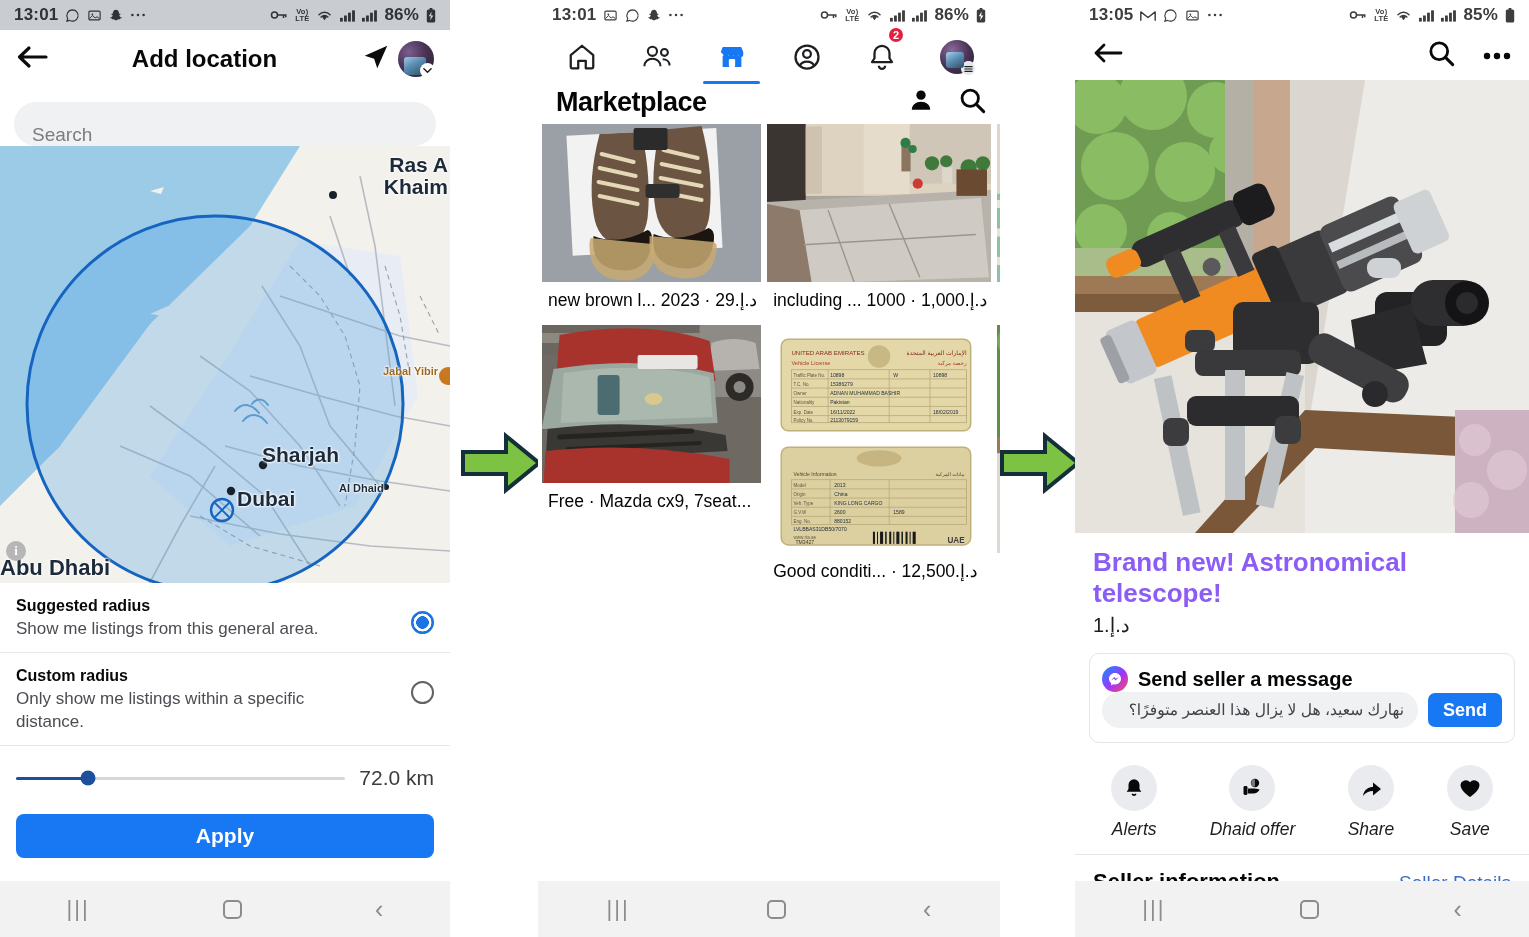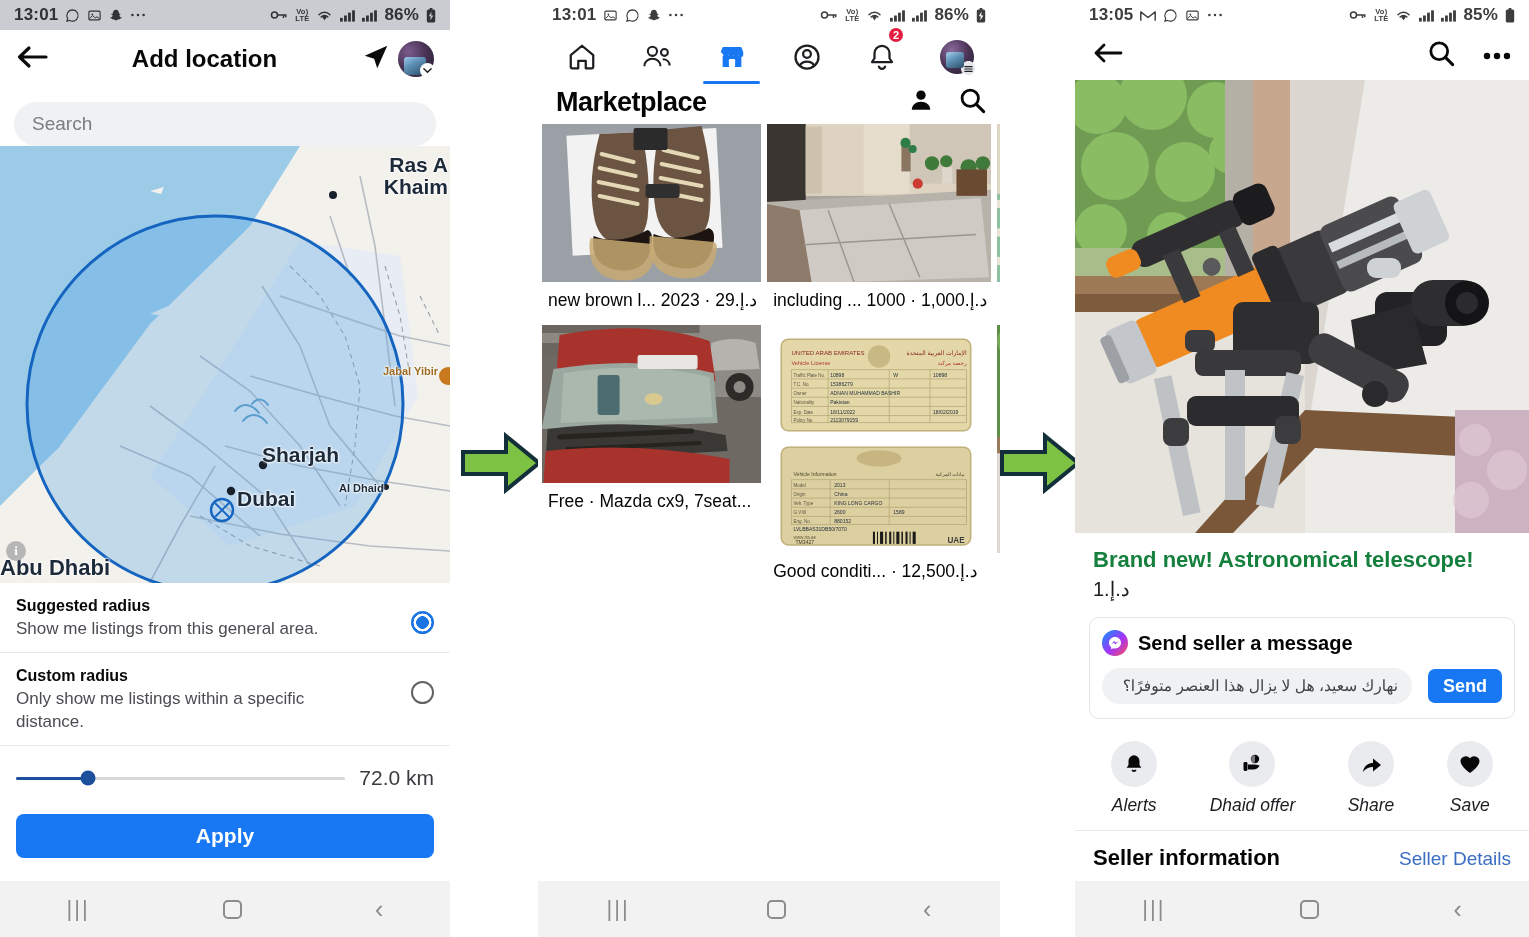--- a/index.html
+++ b/index.html
@@ -48,21 +48,21 @@
     content:""; position:absolute; left:6px; top:16px; width:22px; height:18px;
     background: linear-gradient(150deg,#9ec8e8 0%, #5d8fb5 40%, #2b4e66 100%);
     border-radius: 3px;
   }
   .avatar-chip .chev {
     position:absolute; right:-1px; bottom:-1px; width:15px; height:15px; border-radius:50%;
     background:#fff; display:flex; align-items:center; justify-content:center;
   }
   .searchbar {
     margin: 14px 14px 0 14px; height: 44px; border-radius: 22px; background: #eff1f3;
-    display: flex; align-items: center; padding: 0 18px;
+    display: flex; align-items: flex-end; padding: 0 18px;
   }
   .searchbar input {
     border: 0; outline: 0; background: transparent; width: 100%;
     font-family: inherit; font-size: 19px; color: #2b2b2b;
   }
   .searchbar input::placeholder { color: #7b7d80; }
 
   
   .map { position: relative; width: 450px; height: 437px; background: #bef264; overflow: hidden; }
   .map svg { position:absolute; inset:0; display:block; }
@@ -139,29 +139,29 @@
   .thumb svg { width:100%; height:100%; display:block; }
   .cap { font-size: 17.5px; color:#050505; padding: 8px 4px 10px 6px; white-space:nowrap;
          overflow:hidden; font-weight: 400; }
   .row3 .thumb { height: 228px; }
 
   
   .p3-appbar { height: 50px; display:flex; align-items:center; justify-content:space-between;
                padding: 0 18px; background:#fff; }
   .p3-hero { width: 454px; height: 453px; overflow:hidden; position:relative; background:#cfc9c0; }
   .p3-hero svg { width:100%; height:100%; display:block; }
-  .p3-title { font-size: 22px; font-weight: 800; color:#15803d; padding: 14px 18px 0 18px; }
+  .p3-title { font-size: 26px; font-weight: 800; color:#8b5cf6; padding: 14px 18px 0 18px; }
   .p3-price { font-size: 20px; color:#1c1e21; padding: 4px 18px 0 18px; }
   .msg-card { margin: 16px 14px 0 14px; border: 1px solid #e2e4e8; border-radius: 10px; padding: 12px 12px 14px 12px; }
   .msg-head { display:flex; align-items:center; gap: 10px; }
   .msg-head .t { font-size: 20px; font-weight: 700; color:#050505; }
   .mess-ico { width:26px; height:26px; border-radius:50%;
      background: linear-gradient(135deg,#0695ff 0%, #a334fa 55%, #ff4f4f 100%);
      display:flex; align-items:center; justify-content:center; }
-  .msg-row { display:flex; align-items:center; gap: 16px; margin-top: 12px; }
+  .msg-row { display:flex; align-items:center; gap: 10px; }
   .msg-input { flex:1; height: 36px; border-radius: 18px; background:#eff1f3; display:flex;
      align-items:center; justify-content:flex-end; padding: 0 14px; }
   .msg-input span { font-size: 15.5px; color:#3f4246; direction: rtl; white-space:nowrap;
      overflow:hidden; text-overflow:ellipsis; }
   .send-btn { background:#1877f2; color:#fff; border:0; border-radius:7px; height:34px; padding: 0 15px;
      font-size:18px; font-weight:700; font-family:inherit; cursor:pointer; }
 
   .actions { display:flex; justify-content:space-around; padding: 22px 10px 14px 10px; border-bottom:1px solid #e7e8ea; }
   .action { display:flex; flex-direction:column; align-items:center; gap: 8px; font-style: italic; }
   .action .circ { width: 46px; height: 46px; border-radius:50%; background:#e9ebee;

